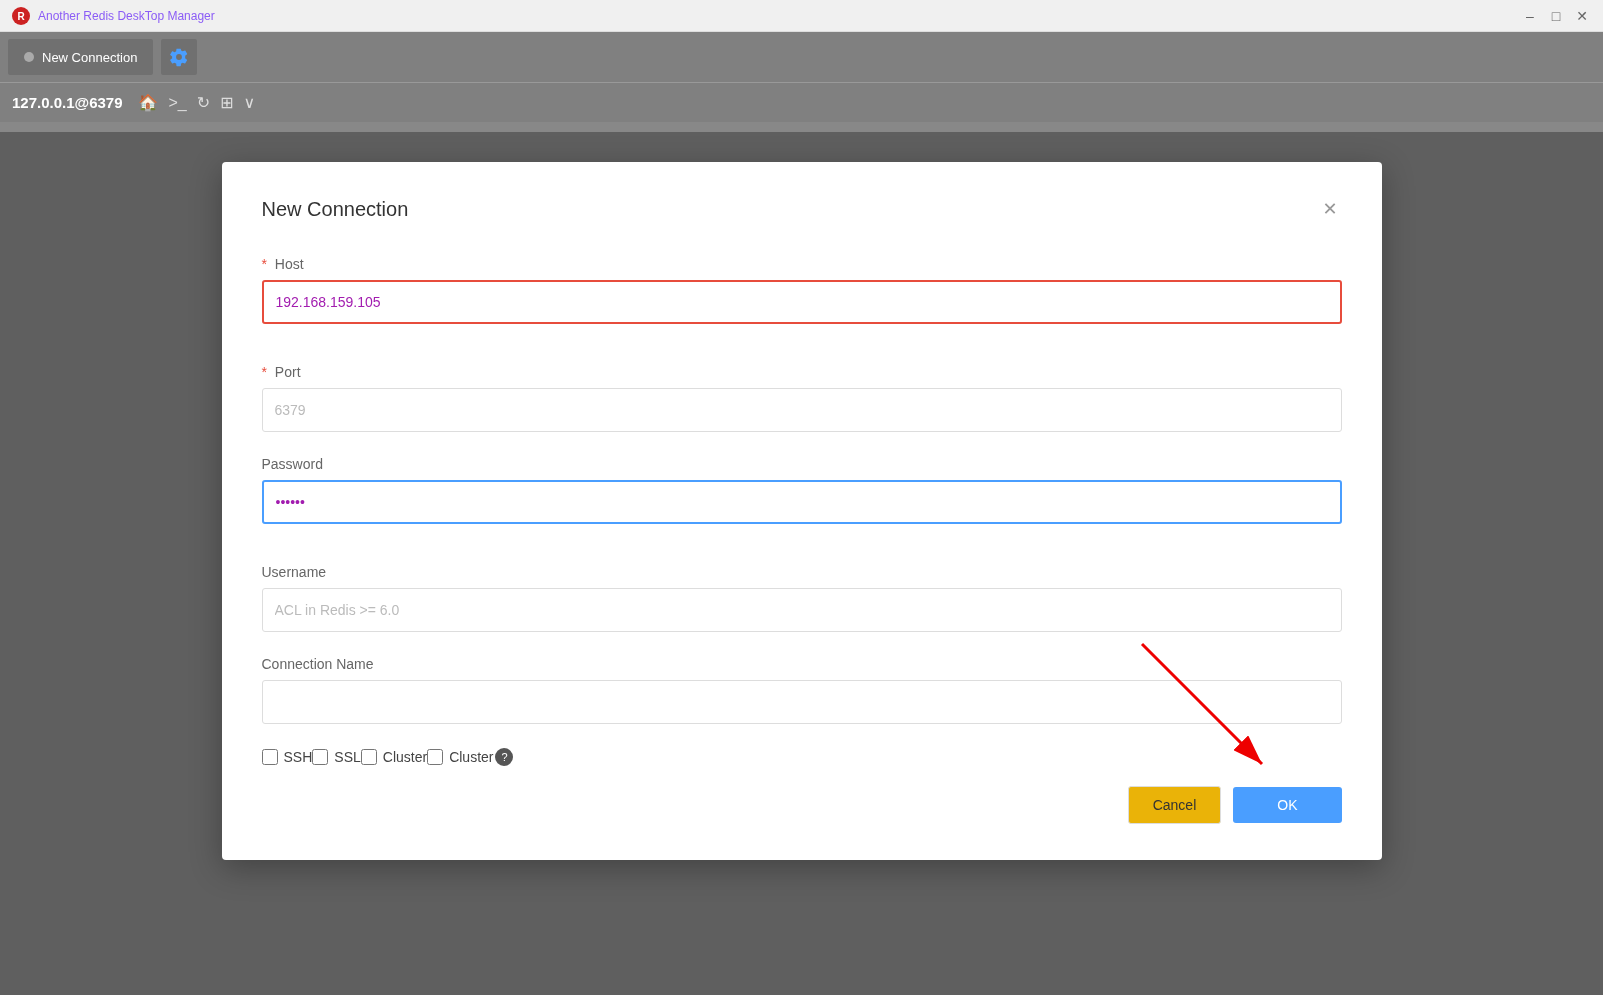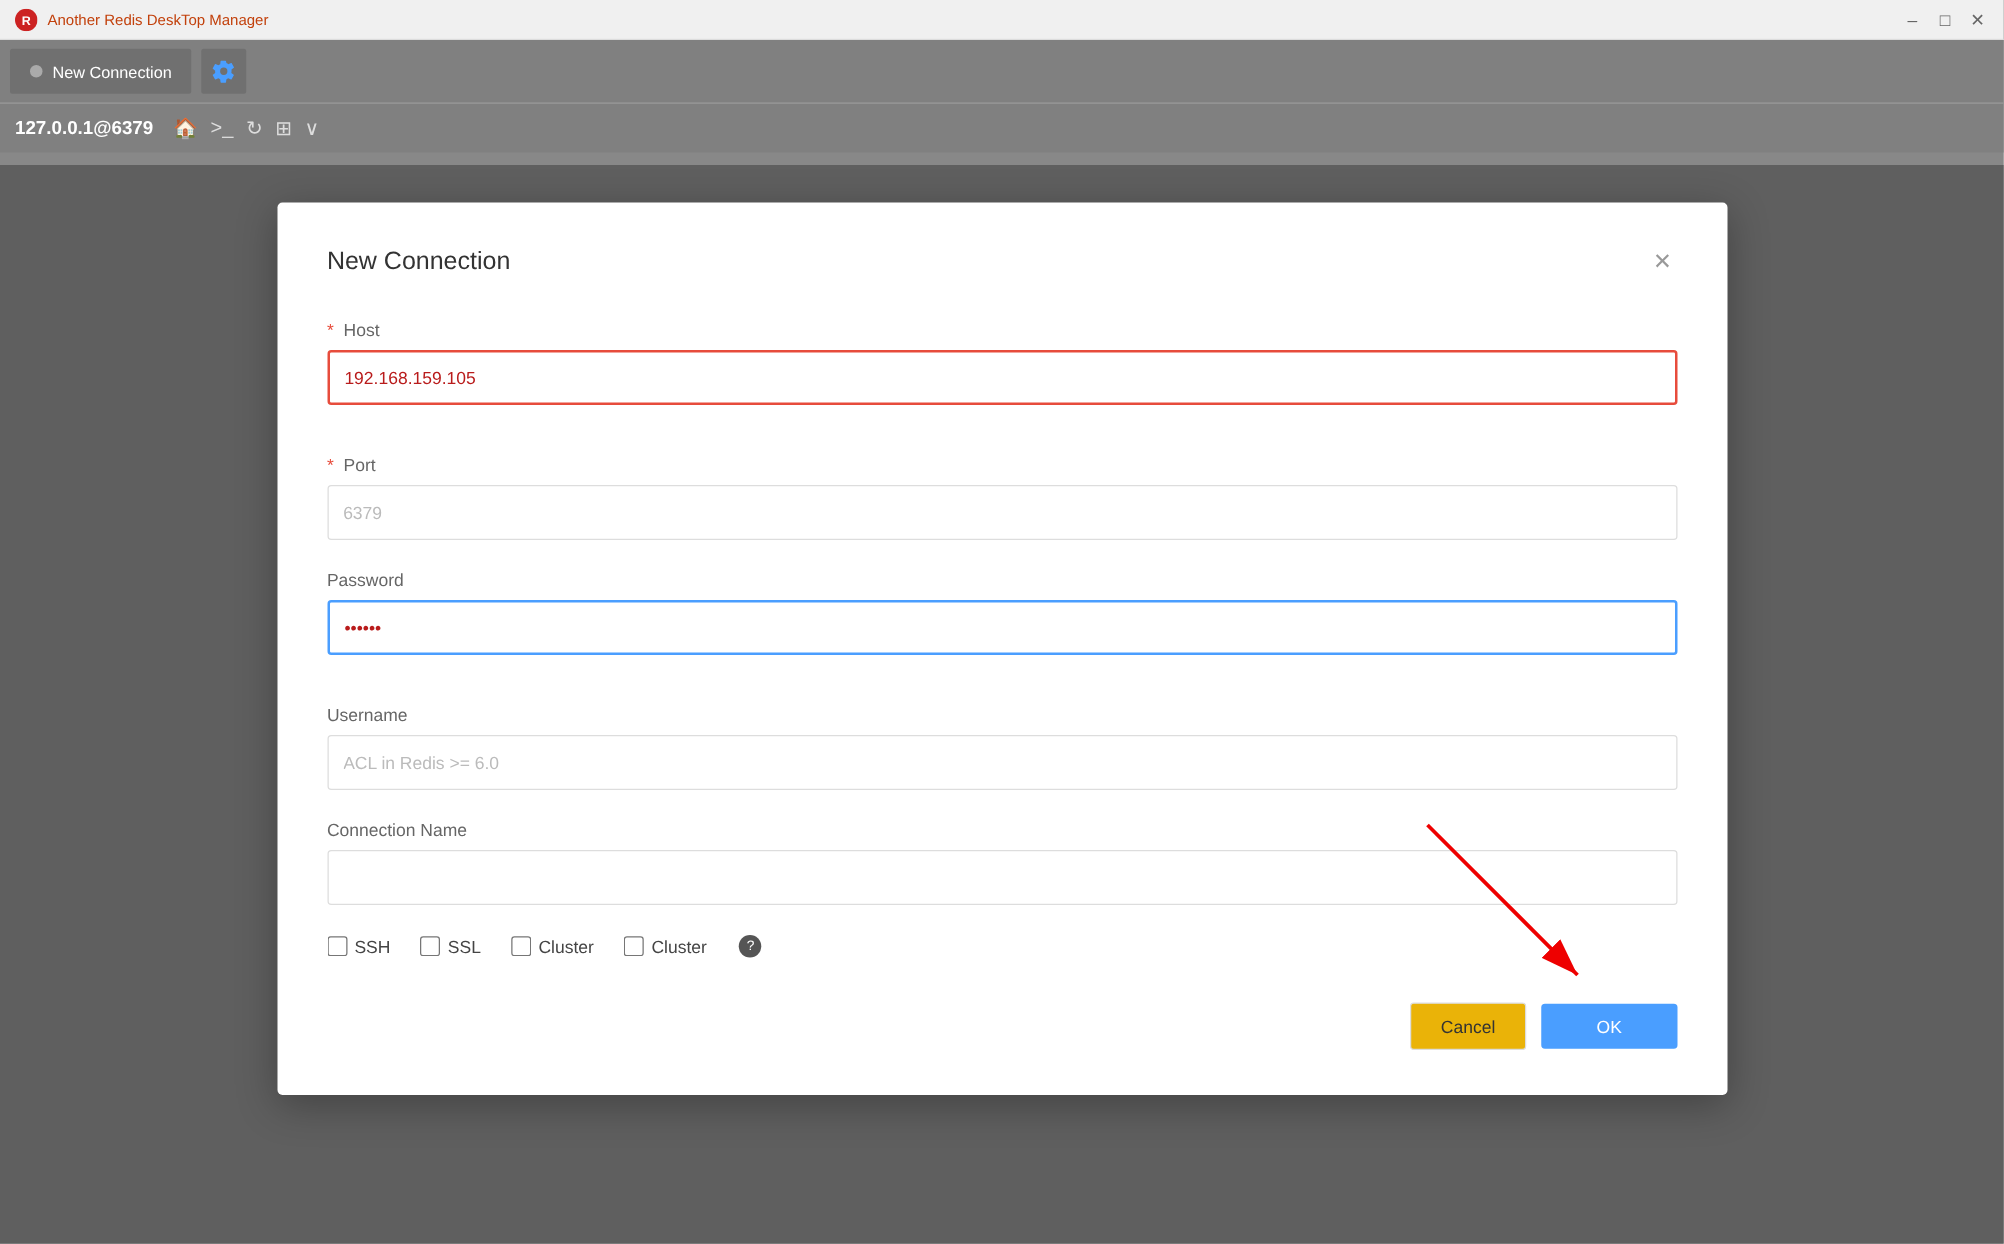--- a/index.html
+++ b/index.html
@@ -23,21 +23,21 @@
       border-bottom: 1px solid #ddd;
       position: relative;
     }
     .title-bar-logo {
       width: 18px;
       height: 18px;
       margin-right: 8px;
     }
     .title-bar-title {
       font-size: 12px;
-      color: #c2410c;
+      color: #8b5cf6;
     }
     .title-bar-controls {
       position: absolute;
       right: 12px;
       display: flex;
       gap: 8px;
     }
     .title-bar-btn {
       width: 18px;
       height: 18px;
@@ -185,40 +185,39 @@
       color: #e74c3c;
       margin-right: 4px;
     }
     .form-input {
       width: 100%;
       height: 44px;
       border: 1px solid #ddd;
       border-radius: 3px;
       padding: 11px 12px;
       font-size: 14px;
-      color: #b91c1c;
+      color: #a21caf;
       outline: none;
     }
     .form-input.highlighted {
       border: 2px solid #e74c3c;
     }
     .form-input.focused-blue {
       border: 2px solid #4a9eff;
     }
     .form-input::placeholder {
       color: #bbb;
     }
 
     
     .checkboxes-row {
       display: flex;
       align-items: center;
-      gap: 24px;
       margin-top: 8px;
-      margin-bottom: 36px;
+      margin-bottom: 20px;
     }
     .checkbox-item {
       display: flex;
       align-items: center;
       gap: 6px;
       cursor: pointer;
     }
     .checkbox-item input[type="checkbox"] {
       width: 16px;
       height: 16px;

